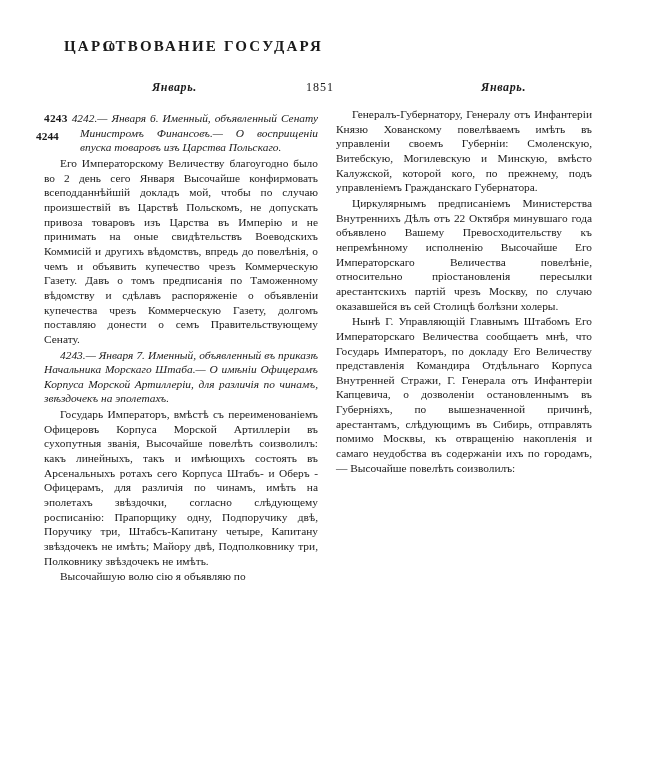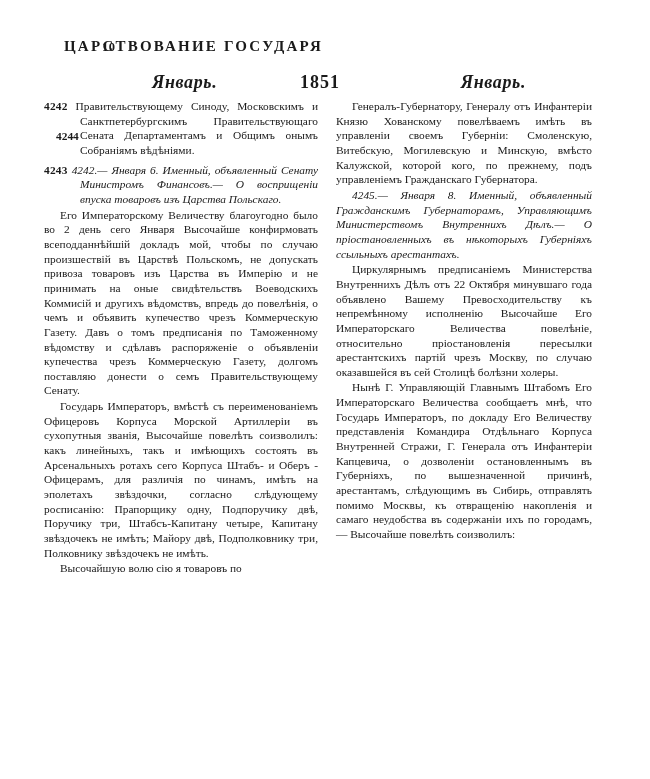--- a/index.html
+++ b/index.html
@@ -37,38 +37,38 @@
   }
   .running-title {
     font-size: 15px;
     font-weight: bold;
     letter-spacing: 2.2px;
     padding-left: 20px;
   }
   .subhead-row {
     position: relative;
     height: 20px;
-    margin-top: 12px;
-    font-size: 18px;
+    margin-top: 20px;
+    font-size: 12px;
   }
   .subhead-left {
     position: absolute;
     left: 108px;
     top: 0;
     font-style: italic;
     font-weight: bold;
     letter-spacing: 0.6px;
   }
   .subhead-center {
     position: absolute;
     left: 4px;
     right: 0;
     top: 0;
     text-align: center;
-    font-weight: bold;
+    font-weight: normal;
     letter-spacing: 1px;
   }
   .subhead-right {
     position: absolute;
     right: 66px;
     top: 0;
     font-style: italic;
     font-weight: bold;
     letter-spacing: 0.6px;
   }
@@ -132,43 +132,42 @@
 
   <div class="subhead-row">
     <div class="subhead-left">Январь.</div>
     <div class="subhead-center">1851</div>
     <div class="subhead-right">Январь.</div>
   </div>
 
   <div class="columns">
 
     <div class="col left">
-      <p class="entry hang"><span class="num">4242</span> <span>Правительствующему Синоду, Московскимъ и Санктпетербургскимъ Правительствующаго Сената Департаментамъ и Общимъ онымъ Собраніямъ вѣдѣніями.</span></p>
 
       <div class="gap-sm"></div>
 
       <p class="entry hang"><span class="num">4243</span> <span style="font-style:italic">4242.— Января 6. Именный, объявленный Сенату Министромъ Финансовъ.— О восприщеніи впуска товаровъ изъ Царства Польскаго.</span></p>
 
       <p class="entry indent">Его Императорскому Величеству благоугодно было во 2 день сего Января Высочайше конфирмовать всеподданнѣйшій докладъ мой, чтобы по случаю произшествій въ Царствѣ Польскомъ, не допускать привоза товаровъ изъ Царства въ Имперію и не принимать на оные свидѣтельствъ Воеводскихъ Коммисій и другихъ вѣдомствъ, впредь до повелѣнія, о чемъ и объявить купечество чрезъ Коммерческую Газету. Давъ о томъ предписанія по Таможенному вѣдомству и сдѣлавъ распоряженіе о объявленіи купечества чрезъ Коммерческую Газету, долгомъ поставляю донести о семъ Правительствующему Сенату.</p>
 
+      <p class="entry indent" style="font-style:italic">4243.— Января 7. Именный, объявленный въ приказѣ Начальника Морскаго Штаба.— О имѣніи Офицерамъ Корпуса Морской Артиллеріи, для различія по чинамъ, звѣздочекъ на эполетахъ.</p>
 
       <p class="entry indent">Государь Императоръ, вмѣстѣ съ переименованіемъ Офицеровъ Корпуса Морской Артиллеріи въ сухопутныя званія, Высочайше повелѣть соизволилъ: какъ линейныхъ, такъ и имѣющихъ состоять въ Арсенальныхъ ротахъ сего Корпуса Штабъ- и Оберъ - Офицерамъ, для различія по чинамъ, имѣть на эполетахъ звѣздочки, согласно слѣдующему росписанію: Прапорщику одну, Подпоручику двѣ, Поручику три, Штабсъ-Капитану четыре, Капитану звѣздочекъ не имѣть; Майору двѣ, Подполковнику три, Полковнику звѣздочекъ не имѣть.</p>
 
-      <p class="entry indent">Высочайшую волю сію я товаровъ по</p>
+      <p class="entry indent">Высочайшую волю сію я объявляю по</p>
     </div>
 
     <div class="col right">
 
 
       <p class="entry indent">Генералъ-Губернатору, Генералу отъ Инфантеріи Князю Хованскому повелѣваемъ имѣть въ управленіи своемъ Губерніи: Смоленскую, Витебскую, Могилевскую и Минскую, вмѣсто Калужской, которой кого, по прежнему, подъ управленіемъ Гражданскаго Губернатора.</p>
 
-      <p class="entry indent" style="font-style:italic">4245.— Января 8. Именный, объявленный Гражданскимъ Губернаторамъ, Управляющимъ Министерствомъ Внутреннихъ Дѣлъ.— О пріостановленныхъ въ нѣкоторыхъ Губерніяхъ ссыльныхъ арестантахъ.</p>
 
       <p class="entry indent">Циркулярнымъ предписаніемъ Министерства Внутреннихъ Дѣлъ отъ 22 Октября минувшаго года объявлено Вашему Превосходительству къ непремѣнному исполненію Высочайше Его Императорскаго Величества повелѣніе, относительно пріостановленія пересылки арестантскихъ партій чрезъ Москву, по случаю оказавшейся въ сей Столицѣ болѣзни холеры.</p>
 
       <p class="entry indent">Нынѣ Г. Управляющій Главнымъ Штабомъ Его Императорскаго Величества сообщаетъ мнѣ, что Государь Императоръ, по докладу Его Величеству представленія Командира Отдѣльнаго Корпуса Внутренней Стражи, Г. Генерала отъ Инфантеріи Капцевича, о дозволеніи остановленнымъ въ Губерніяхъ, по вышезначенной причинѣ, арестантамъ, слѣдующимъ въ Сибирь, отправлять помимо Москвы, къ отвращенію накопленія и самаго неудобства въ содержаніи ихъ по городамъ,— Высочайше повелѣть соизволилъ:</p>
     </div>
 
   </div>
 
-  <div class="marginnum" style="left:56px; top:130px;">4244</div>
+  <div class="marginnum" style="left:36px; top:130px;">4244</div>
 
 </div>
 
 </body></html>

